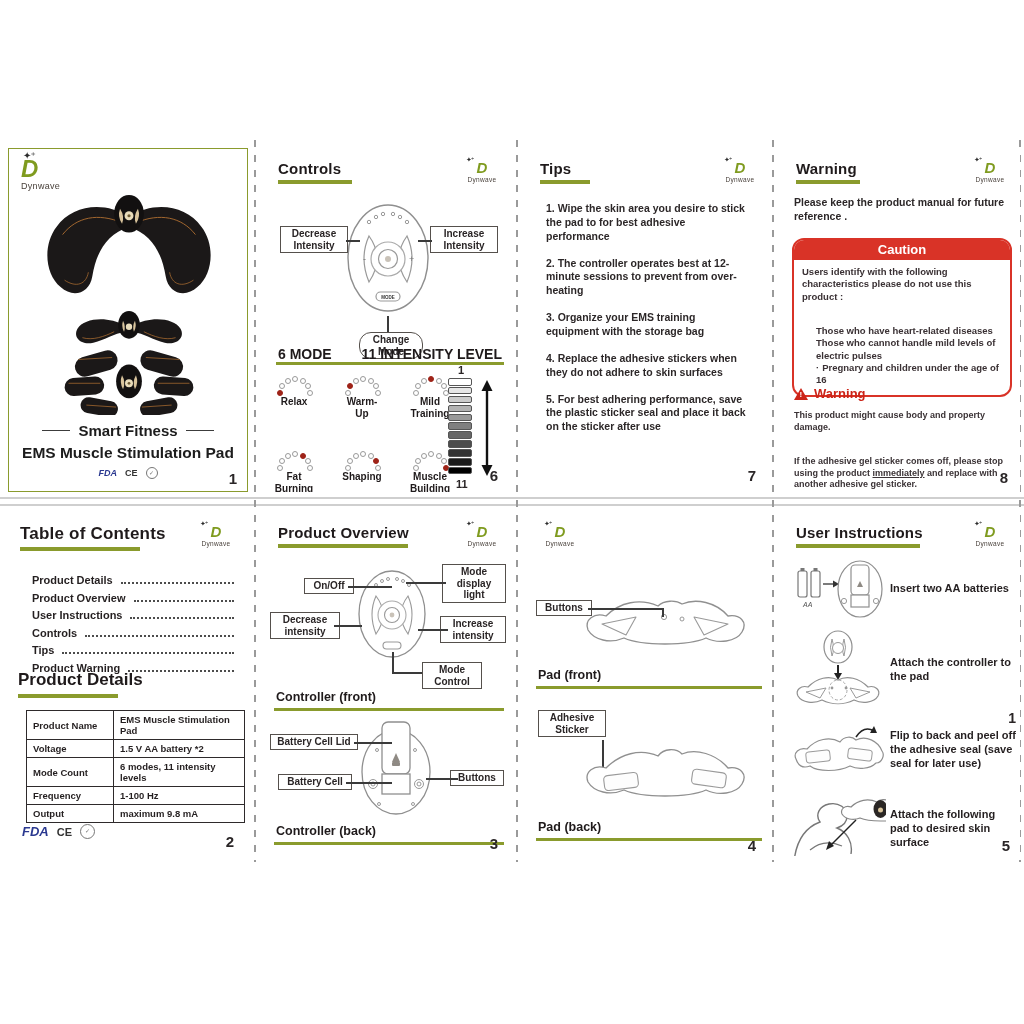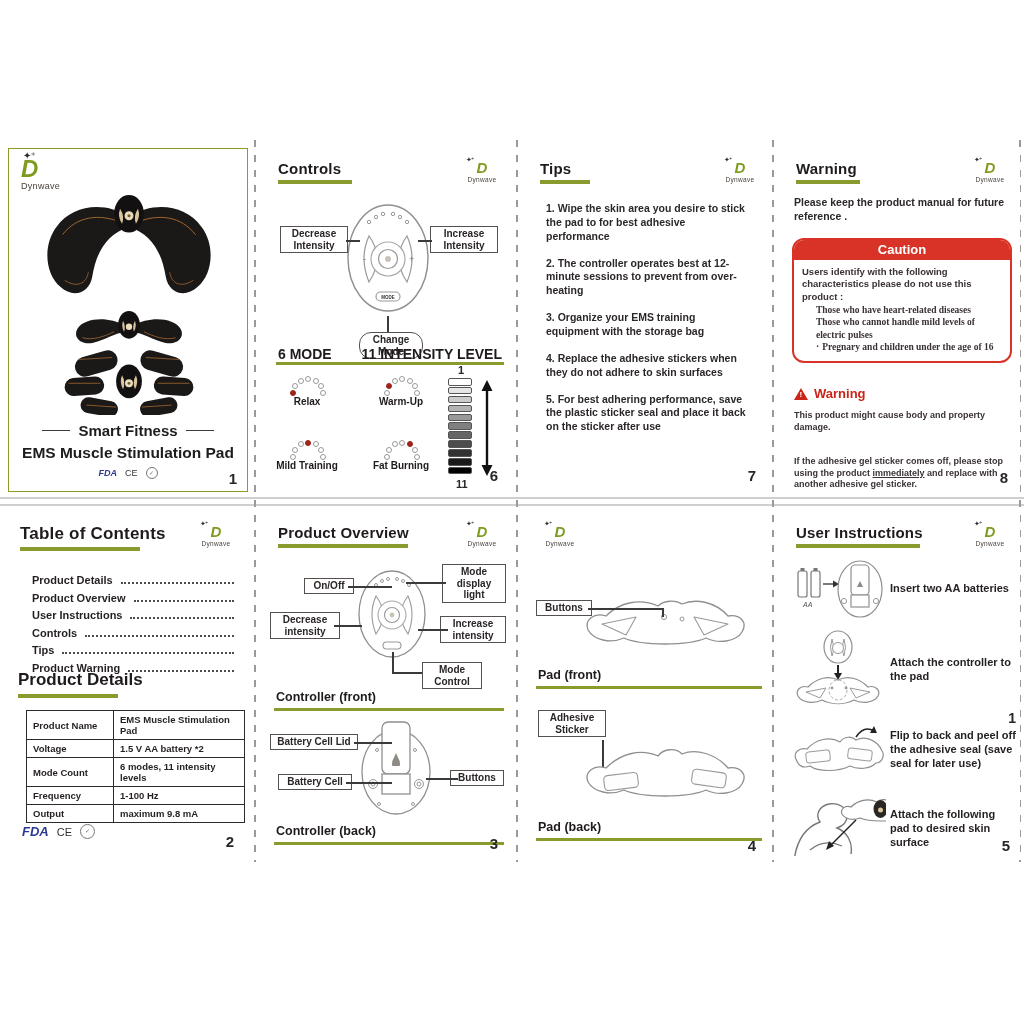--- a/index.html
+++ b/index.html
@@ -34,47 +34,47 @@
   .cap-ul{position:absolute;height:2.5px;background:#8a9b2d;}
   svg{display:block;}
   
   #cover{border:1.5px solid #8a9b2d;}
   .cover-title-row{position:absolute;top:273px;left:0;right:0;display:flex;align-items:center;justify-content:center;gap:8px;}
   .dash{width:28px;height:1.5px;background:#3c3c3c;}
   .series{font-size:15px;font-weight:bold;color:#1d1d1d;}
   .prodname{position:absolute;top:295px;left:0;right:0;text-align:center;font-size:15.5px;font-weight:bold;color:#1d1d1d;}
   .certs{position:absolute;display:flex;align-items:center;gap:8px;}
   .fda{color:#2b3990;font-weight:bold;font-style:italic;font-size:9px;}
-  .ce{font-weight:normal;font-size:9px;color:#333;}
+  .ce{font-weight:bold;font-size:9px;color:#333;}
   .circ{width:10px;height:10px;border:1.2px solid #777;border-radius:50%;display:inline-block;
         font-size:6px;color:#777;text-align:center;line-height:10px;}
   
   .mode-hdr{position:absolute;top:198px;font-size:14px;font-weight:bold;color:#1f1a1b;}
   .modes-grid{position:absolute;left:8px;top:224px;width:160px;display:grid;
-              grid-template-columns:1fr 1fr;row-gap:12px;column-gap:2px;gap:28px;}
+              grid-template-columns:1fr 1fr 1fr;row-gap:12px;column-gap:2px;gap:28px;}
   .mode{text-align:center;}
   .mode-dots{position:relative;width:40px;height:24px;margin:0 auto;}
   .dot{position:absolute;width:4px;height:4px;border:1px solid #9a9a9a;border-radius:50%;background:#fff;}
   .dot-active{background:#9e2318;border-color:#9e2318;}
   .mode-name{font-size:10px;font-weight:bold;line-height:1.15;color:#1f1a1b;}
   .intensity-wrap{position:absolute;left:178px;top:216px;width:58px;}
   .int-top{font-size:11px;font-weight:bold;margin-left:14px;}
   .int-bot{font-size:11px;font-weight:bold;margin-left:12px;}
   .intensity-segments{display:flex;flex-direction:column;margin:2px 0 2px 4px;}
   .iseg{width:22px;height:5.5px;border:1px solid #555;border-radius:2px;margin-bottom:1.4px;}
   .int-arrow{position:absolute;right:8px;top:16px;}
   
   .tips-list{position:absolute;top:54px;left:18px;right:24px;}
   .tip{font-size:10.5px;font-weight:bold;color:#2c2728;line-height:1.32;margin-bottom:13px;}
   
   .wintro{position:absolute;top:48px;left:10px;right:8px;font-size:10.5px;font-weight:bold;color:#2c2728;line-height:1.3;}
   .caution-box{position:absolute;top:90px;left:8px;right:8px;border:2.5px solid #d93327;border-radius:12px;overflow:hidden;background:#fff;}
   .caution-hd{background:#d93327;color:#fff;text-align:center;font-size:13px;font-weight:bold;padding:2px 0 3px;}
   .caution-bd{padding:6px 8px 8px;font-size:9.5px;font-weight:bold;color:#3a3134;line-height:1.3;}
-  .c-items{margin-top:1px;font-family:Liberation Serif, serif;}
+  .c-items{margin-top:22px;}
   .c-item{margin-left:14px;}
   .bdot{margin-right:3px;}
   .warn-sub{position:absolute;top:238px;left:10px;display:flex;align-items:center;gap:6px;}
   .tri{width:0;height:0;border-left:7px solid transparent;border-right:7px solid transparent;border-bottom:12px solid #cc2418;position:relative;}
   .tri:after{content:"!";position:absolute;left:-1.5px;top:2px;font-size:8px;font-weight:bold;color:#fff;}
   .warn-sub span{color:#cc2418;font-size:13px;font-weight:bold;}
   .wpara{position:absolute;left:10px;right:8px;font-size:9px;font-weight:bold;color:#3b3336;line-height:1.3;}
   .uu{text-decoration:underline;}
   
   .toc-list{position:absolute;top:62px;left:24px;right:12px;}

